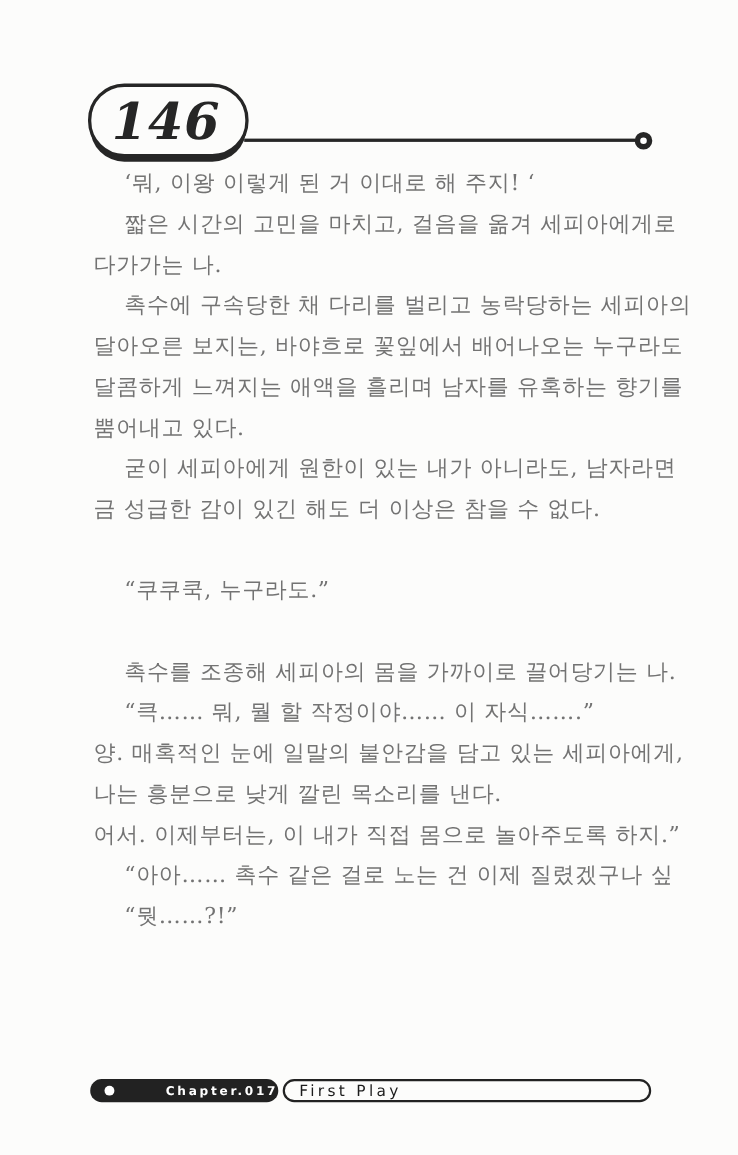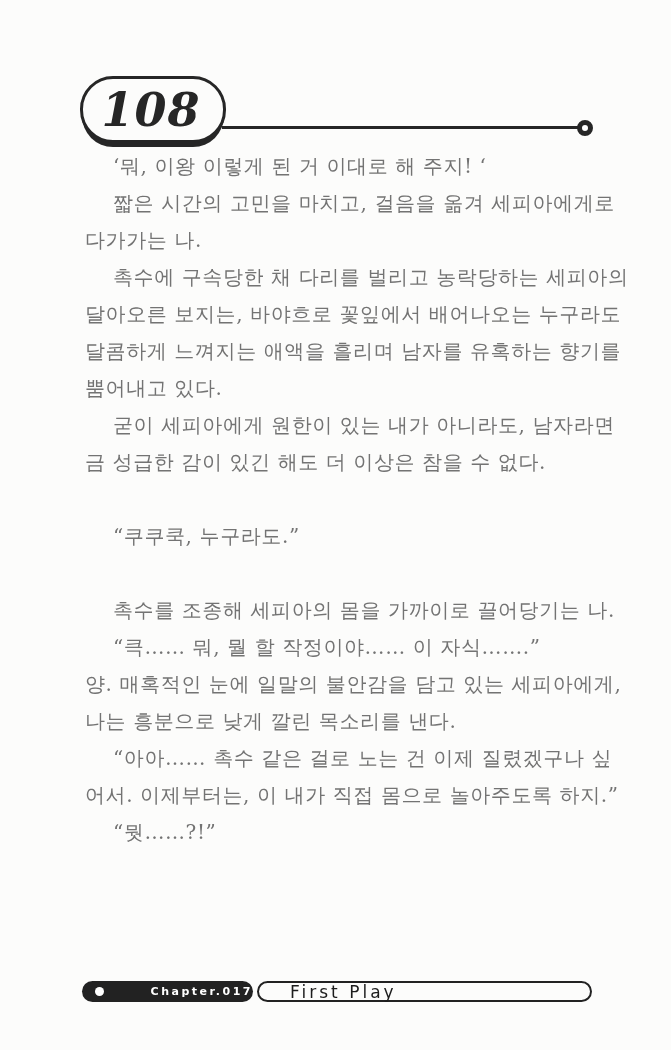--- a/index.html
+++ b/index.html
@@ -72,30 +72,30 @@
   }
   .footer-play {
     position:absolute; left:257px; top:981px;
     width:335px; height:21px;
     background:#fcfcfb;
     border:2px solid #222; border-radius:11px;
     display:flex; align-items:center;
   }
   .footer-play .label {
     font-family:"DejaVu Sans","Liberation Sans",sans-serif;
-    font-size:17px; font-weight:500;
+    font-size:14px; font-weight:500;
     letter-spacing:3px; color:#1c1c1c;
-    margin-left:31px;
+    margin-left:13px;
   }
 </style>
 </head>
 <body>
 
 <div class="page-badge">
-  <span class="num">108</span>
+  <span class="num">146</span>
 </div>
 <div class="header-rule"></div>
 <div class="rule-dot"></div>
 
 <div class="text-block">
   <div class="line indent">‘뭐, 이왕 이렇게 된 거 이대로 해 주지! ‘</div>
   <div class="line indent">짧은 시간의 고민을 마치고, 걸음을 옮겨 세피아에게로</div>
   <div class="line">다가가는 나.</div>
   <div class="line indent">촉수에 구속당한 채 다리를 벌리고 농락당하는 세피아의</div>
   <div class="line">달아오른 보지는, 바야흐로 꽃잎에서 배어나오는 누구라도</div>
@@ -103,22 +103,22 @@
   <div class="line">뿜어내고 있다.</div>
   <div class="line indent">굳이 세피아에게 원한이 있는 내가 아니라도, 남자라면</div>
   <div class="line">금 성급한 감이 있긴 해도 더 이상은 참을 수 없다.</div>
   <div class="line"></div>
   <div class="line indent">“쿠쿠쿡, 누구라도.”</div>
   <div class="line"></div>
   <div class="line indent">촉수를 조종해 세피아의 몸을 가까이로 끌어당기는 나.</div>
   <div class="line indent">“큭…… 뭐, 뭘 할 작정이야…… 이 자식…….”</div>
   <div class="line">양. 매혹적인 눈에 일말의 불안감을 담고 있는 세피아에게,</div>
   <div class="line">나는 흥분으로 낮게 깔린 목소리를 낸다.</div>
+  <div class="line">어서. 이제부터는, 이 내가 직접 몸으로 놀아주도록 하지.”</div>
   <div class="line indent">“아아…… 촉수 같은 걸로 노는 건 이제 질렸겠구나 싶</div>
-  <div class="line">어서. 이제부터는, 이 내가 직접 몸으로 놀아주도록 하지.”</div>
   <div class="line indent">“뭣……?!”</div>
 </div>
 
 <div class="footer-chapter">
   <span class="dot"></span>
   <span class="label">Chapter.017</span>
 </div>
 <div class="footer-play">
   <span class="label">First Play</span>
 </div>

